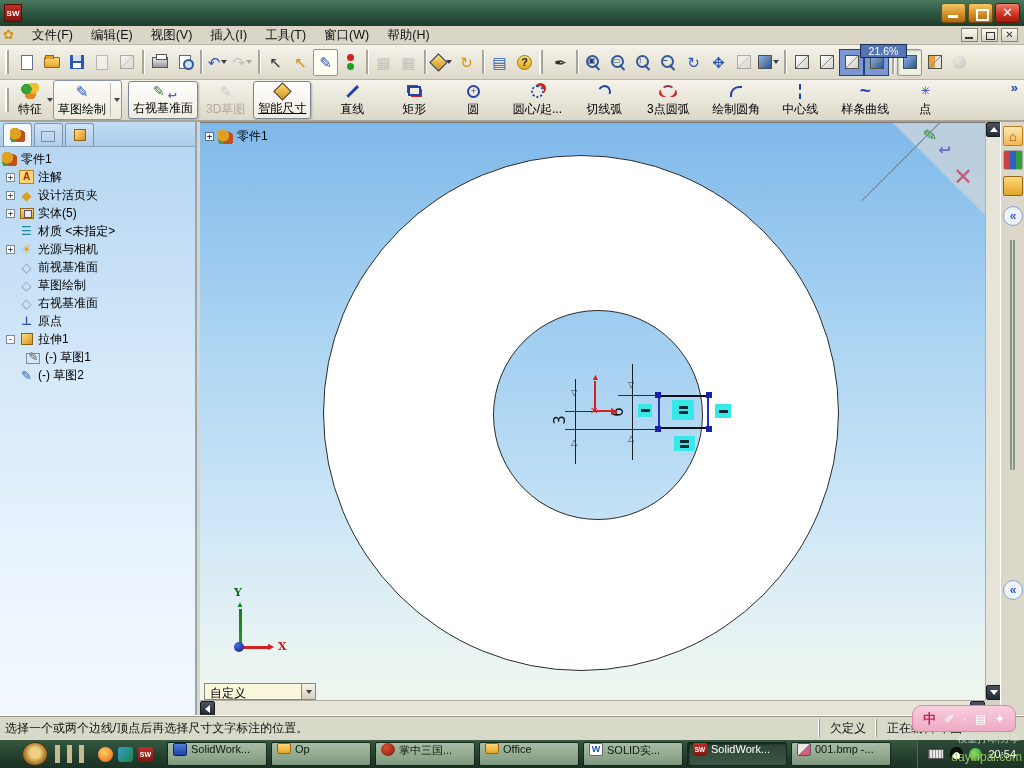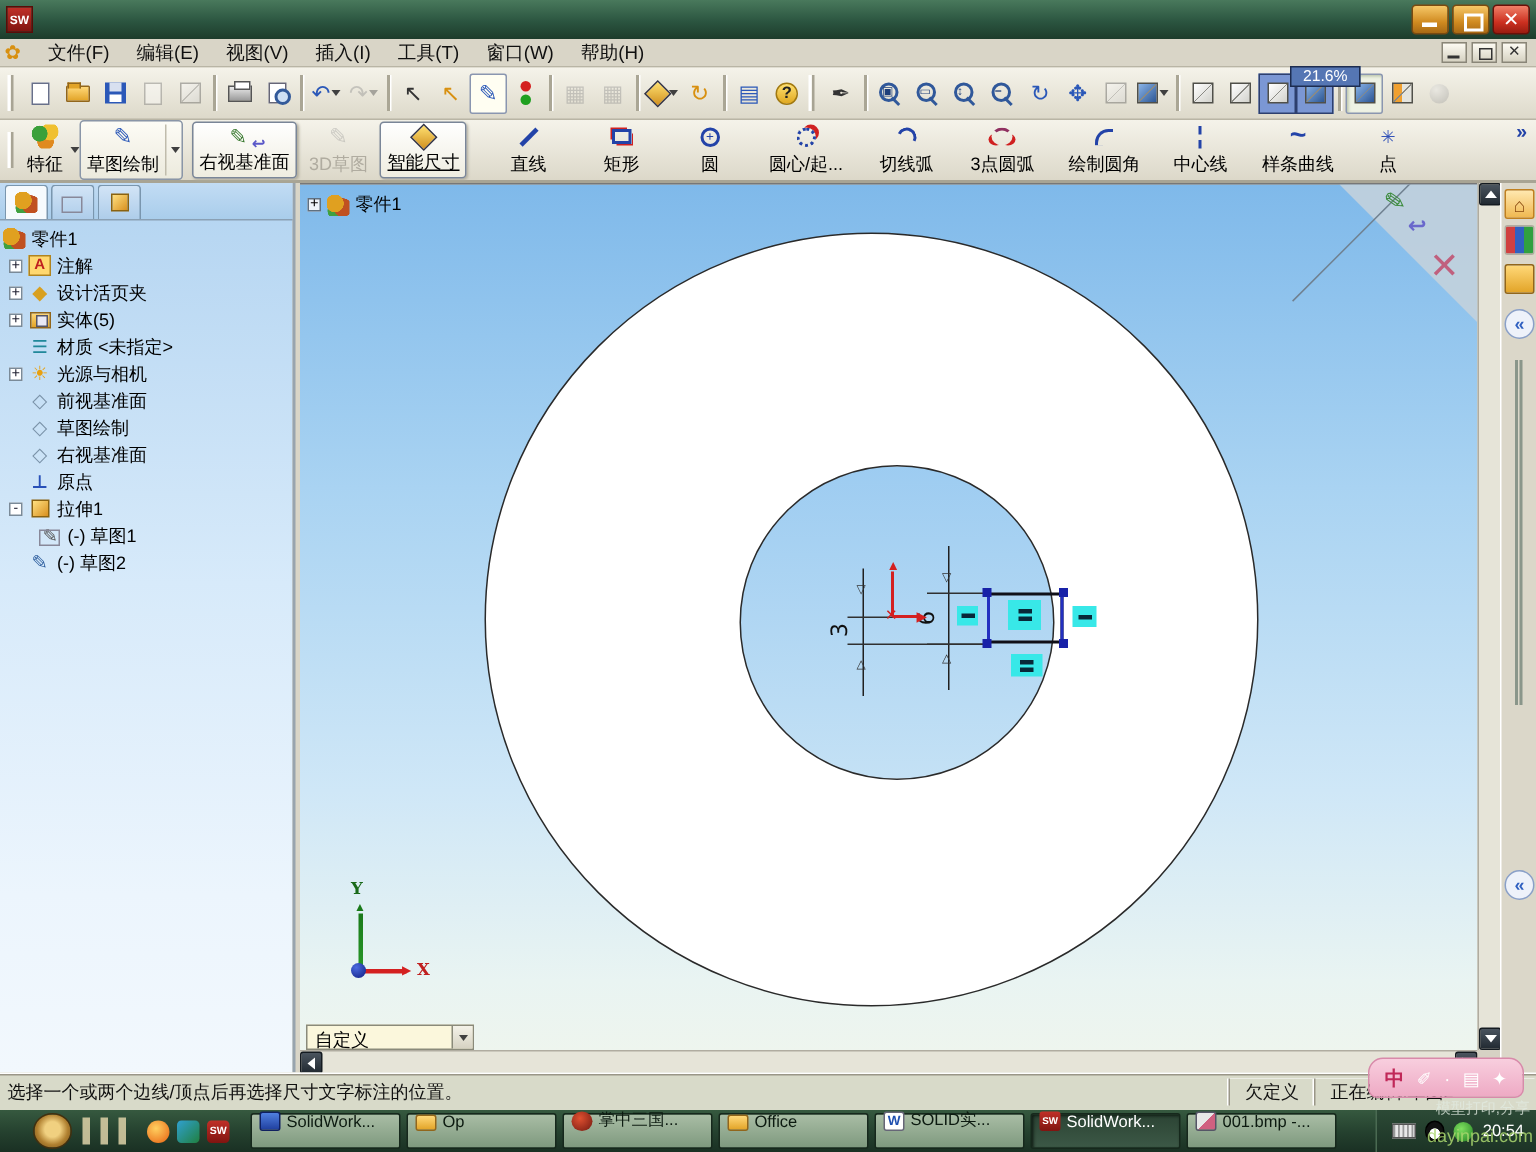--- a/index.html
+++ b/index.html
@@ -209,21 +209,21 @@
   #start-emblem { width:26px; height:24px; margin-left:22px; border-radius:50%;
     background:radial-gradient(circle at 50% 45%,#f0d080 30%,#b08030 60%,#6a4a18); border:1px solid #403010; }
   .tb-stripe { width:5px; height:18px; background:#ded2a8; opacity:.85; margin-left:7px; }
   #quick-launch { display:flex; align-items:center; gap:5px; margin-left:14px; }
   .ql { width:15px; height:15px; border-radius:3px; }
   .ql-fire { border-radius:50%; background:radial-gradient(circle at 40% 35%,#ffd060,#e86010); }
   .ql-msg { background:linear-gradient(135deg,#30a0d0,#208040); }
   .ql-sw { background:linear-gradient(#c03028,#801410); color:#fff; font-size:7px; font-weight:bold; display:flex; align-items:center; justify-content:center; }
   #task-buttons { display:flex; gap:4px; margin-left:14px; }
   .taskbtn { width:100px; height:24px; border-radius:2px; border:1px solid #16281c;
-    background:linear-gradient(#a9bda5,#7e997e); display:flex; align-items:flex-end; padding:11px 5px; gap:4px; }
+    background:linear-gradient(#a9bda5,#7e997e); display:flex; align-items:flex-start; padding:0 5px; gap:4px; }
   .taskbtn .tl { font-size:11px; color:#0c1a10; white-space:nowrap; overflow:hidden; }
   .taskbtn.active { background:linear-gradient(#2c4434,#3c5846); box-shadow:inset 1px 1px 2px #101c14; }
   .taskbtn.active .tl { color:#fff; }
   .tbi { width:14px; height:13px; flex:none; border-radius:2px; }
   .tbi-edraw { background:linear-gradient(#5080e0,#2040a0); border:1px solid #102060; }
   .tbi-folder { background:linear-gradient(#ffd878,#e2a428); border:1px solid #91661c; height:11px; }
   .tbi-game { border-radius:50%; background:radial-gradient(circle at 40% 35%,#e05030,#701810); }
   .tbi-word { background:#fff; border:1px solid #667; color:#2050b0; font-size:9px; font-weight:bold; text-align:center; line-height:11px; }
   .tbi-sw { background:linear-gradient(#c03028,#801410); color:#fff; font-size:6.5px; font-weight:bold; display:flex; align-items:center; justify-content:center; }
   .tbi-paint { background:linear-gradient(135deg,#e8e8e8 50%,#d06080 50%); border:1px solid #556; }

